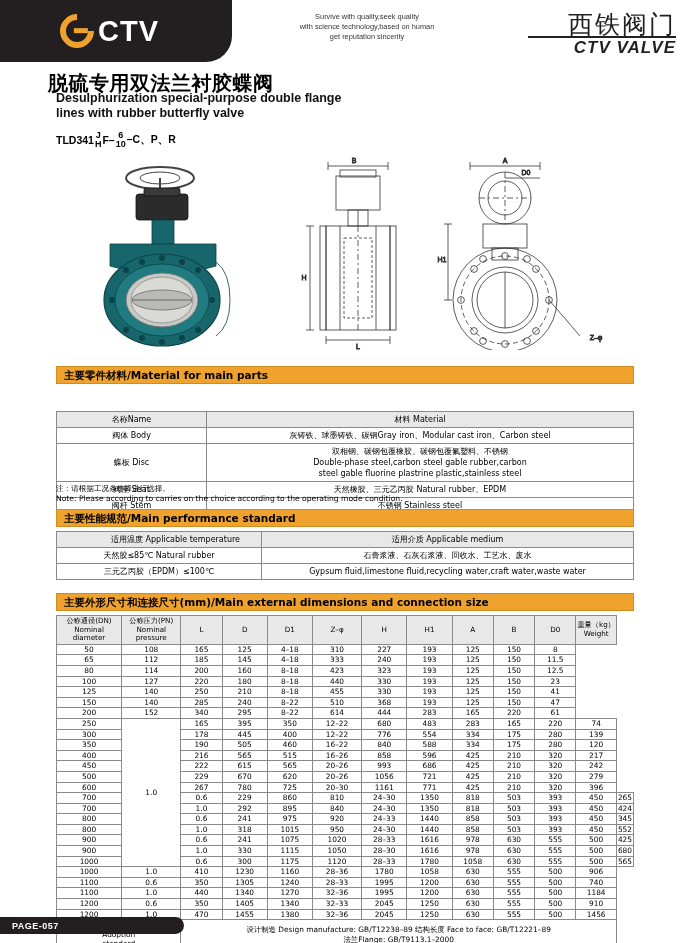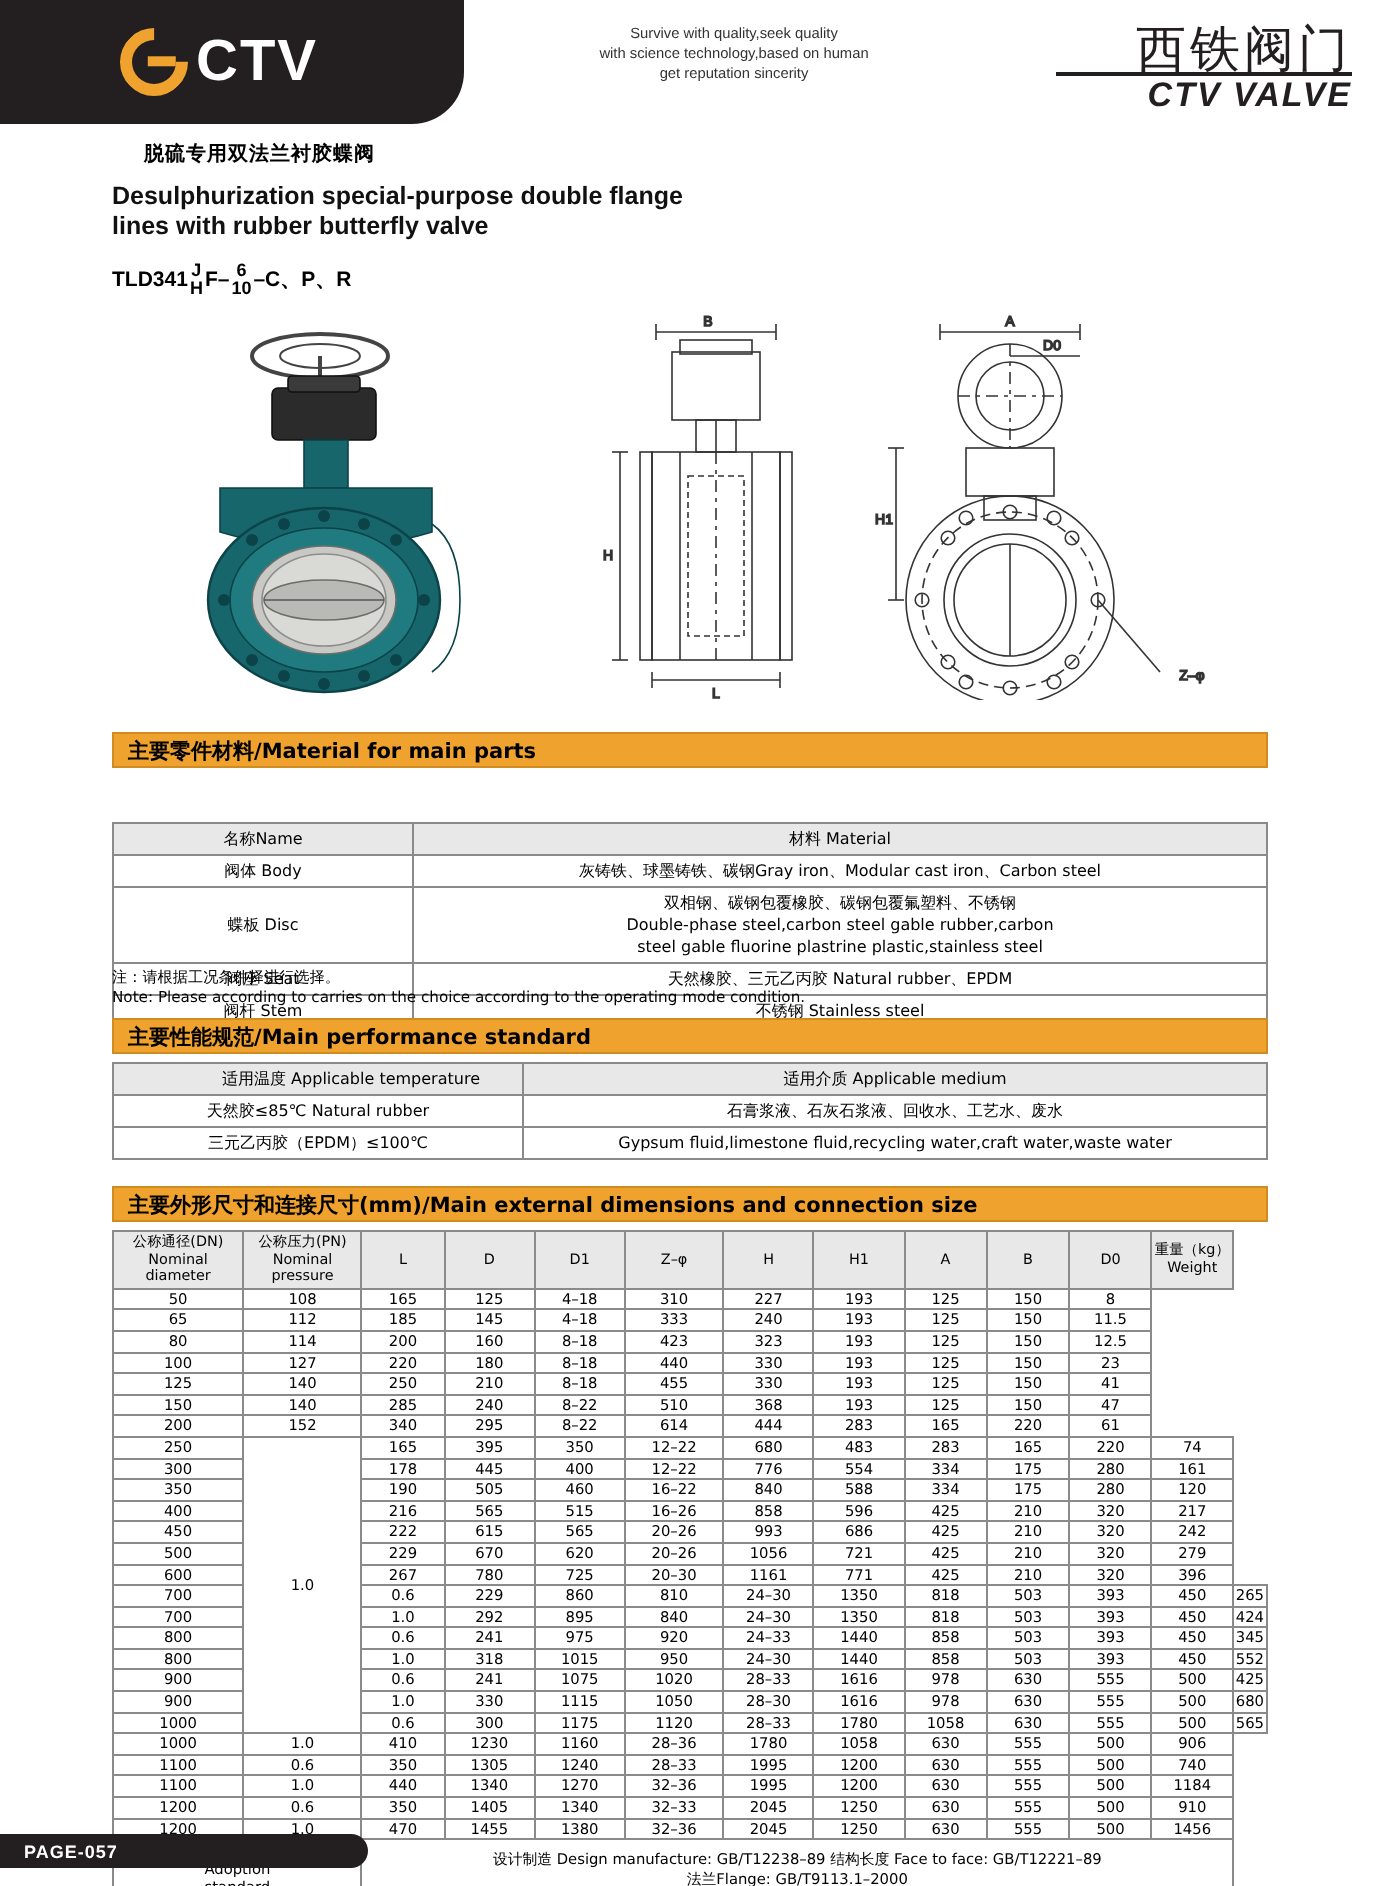--- a/index.html
+++ b/index.html
@@ -53,22 +53,22 @@
     position:absolute; right:14px; top:38px;
     font-size:17px; font-weight:bold; font-style:italic; color:#231f20;
     letter-spacing:1px;
   }
   .brand-rule {
     position:absolute; right:14px; top:36px; width:148px; height:2px; background:#231f20;
   }
 
   
   .title-cn {
-    position:absolute; left:72px; top:70px;
-    font-size:10px; font-weight:bold; letter-spacing:.5px;
+    position:absolute; left:48px; top:70px;
+    font-size:20px; font-weight:bold; letter-spacing:.5px;
     font-family:"DejaVu Sans", sans-serif;
   }
   .title-en {
     position:absolute; left:56px; top:91px;
     font-size:12.5px; line-height:15px; font-weight:bold; color:#111;
   }
   .model {
     position:absolute; left:56px; top:131px;
     font-size:10.5px; font-weight:bold;
     display:flex; align-items:center;text-align:center;
@@ -497,21 +497,21 @@
           <td>300</td>
           <td>178</td>
           <td>445</td>
           <td>400</td>
           <td>12–22</td>
           <td>776</td>
           <td>554</td>
           <td>334</td>
           <td>175</td>
           <td>280</td>
-          <td>161</td>
+          <td>139</td>
         </tr>
         <tr>
           <td>350</td>
           <td>190</td>
           <td>505</td>
           <td>460</td>
           <td>16–22</td>
           <td>840</td>
           <td>588</td>
           <td>334</td>

